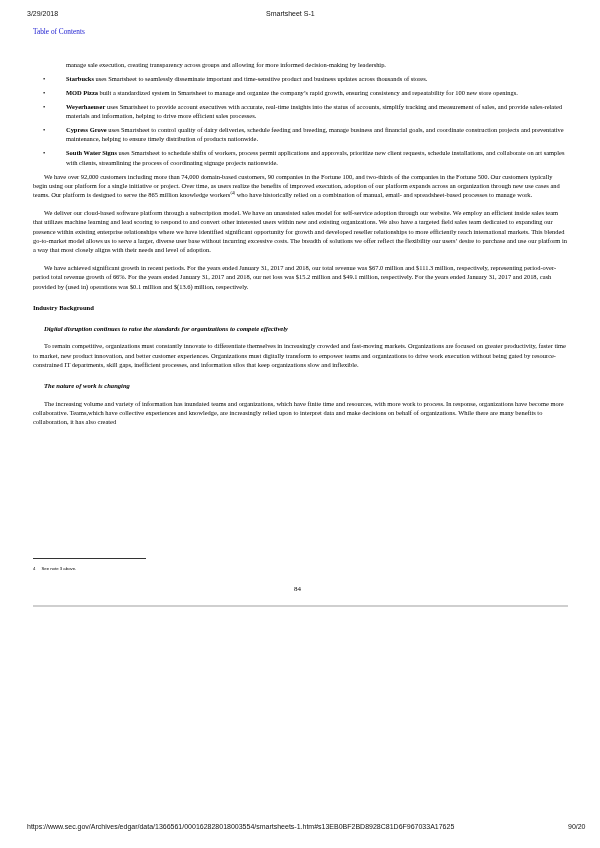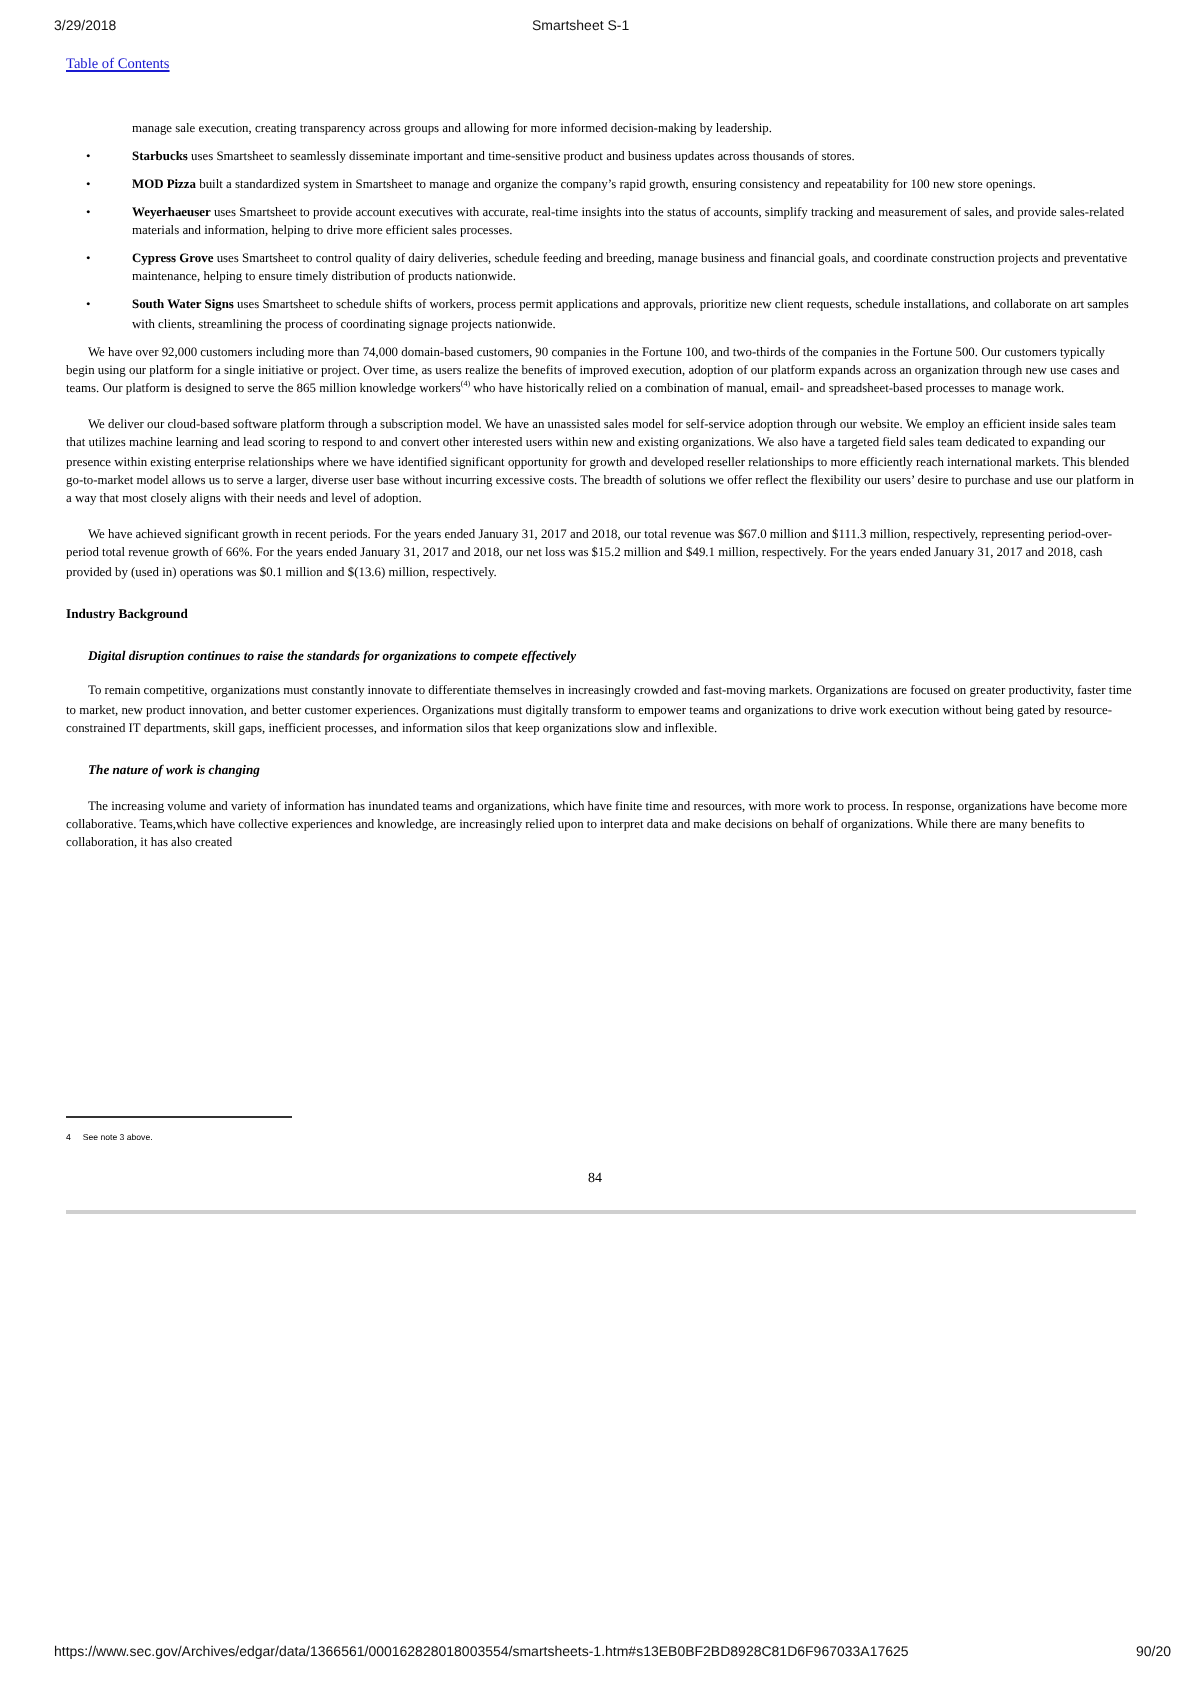--- a/index.html
+++ b/index.html
@@ -1,20 +1,20 @@
 <!DOCTYPE html>
 <html><head>
   <meta charset="utf-8">
   <style>
     html, body { margin: 0; padding: 0; background: #ffffff; }
     body { width: 600px; height: 848px; position: relative; overflow: hidden; font-family: "Liberation Serif", serif; color: #000; }
     .hdr { position: absolute; top: 10px; font-family: "Liberation Sans", sans-serif; font-size: 7px; color: #111; }
     .hdr-date { left: 27px; }
     .hdr-title { left: 266px; }
-    .toc { position: absolute; left: 33px; top: 27px; font-size: 7.3px; color: #1a1ad0; text-decoration: underline; cursor: pointer; }
+    .toc { position: absolute; left: 33px; top: 27px; font-size: 7.3px; color: #1a1ad0; cursor: pointer; }
     .content { position: absolute; left: 33px; top: 60px; width: 535px; font-size: 6.45px; line-height: 9.3px; }
     .cont-line { margin: 0 0 0 33px; }
     .bullets { margin: 4.5px 0 0 0; padding: 0; list-style: none; }
     .bullets li { position: relative; padding-left: 33px; margin-bottom: 4.7px; }
     .bullets li .dot { position: absolute; left: 10px; top: 0; }
     .bullets li b { font-weight: bold; }
     p.body { margin: 0 0 8.5px 0; text-indent: 11px; text-align: left; }
     h3.section { font-size: 6.6px; font-weight: bold; margin: 12px 0 12px 0; }
     h4.sub { font-size: 6.6px; font-weight: bold; font-style: italic; margin: 0 0 8px 11px; }
     sup { font-size: 4px; line-height: 0; vertical-align: 3px; }

